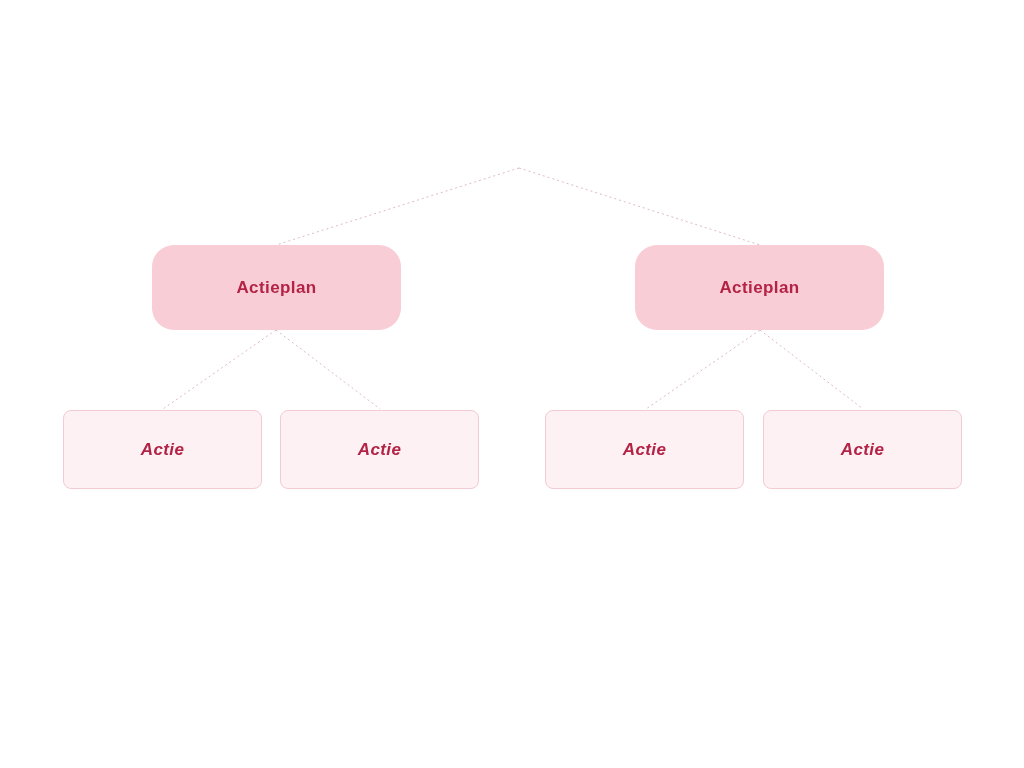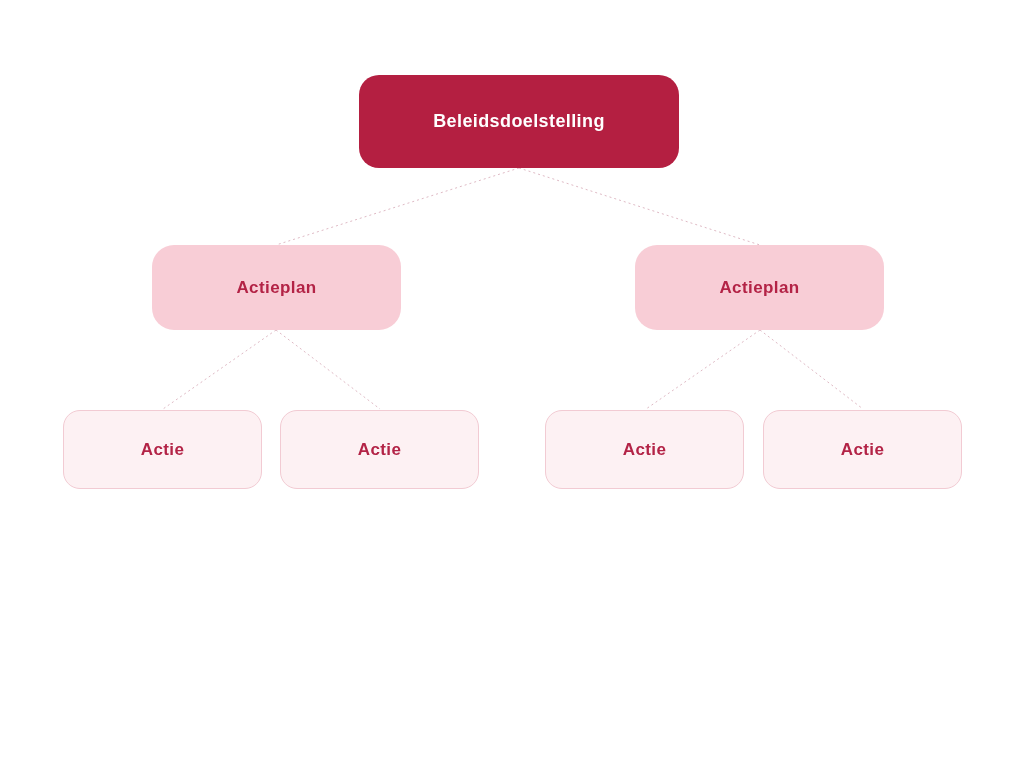--- a/index.html
+++ b/index.html
@@ -54,22 +54,23 @@
   }
   .node-plan.plan-0 { left: 152px; }
   .node-plan.plan-1 { left: 635px; }
   .node-actie {
     top: 410px;
     width: 199px;
     height: 79px;
     background: var(--actie-bg, #fdf1f3);
     color: var(--node-text, #b32346);
     border: 1px solid var(--actie-border, #f2cbd3);
-    border-radius: 17px;
+    border-radius: 8px;
     font-size: 17px;
+    font-style: italic;
   }
   .node-actie.actie-0 { left: 63px; }
   .node-actie.actie-1 { left: 280px; }
   .node-actie.actie-2 { left: 545px; }
   .node-actie.actie-3 { left: 763px; }
   .connector-line {
     stroke: var(--connector, #dfbac5);
     stroke-width: 1;
     stroke-dasharray: 2 3;
     fill: none;
@@ -82,23 +83,20 @@
 
   <svg class="connectors" viewBox="0 0 1024 768" xmlns="http://www.w3.org/2000/svg">
     <line class="connector-line" x1="519" y1="168" x2="276" y2="245"></line>
     <line class="connector-line" x1="519" y1="168" x2="760" y2="245"></line>
     <line class="connector-line" x1="276" y1="330" x2="163" y2="409"></line>
     <line class="connector-line" x1="276" y1="330" x2="380" y2="409"></line>
     <line class="connector-line" x1="760" y1="330" x2="646" y2="409"></line>
     <line class="connector-line" x1="760" y1="330" x2="863" y2="409"></line>
   </svg>
 
-  <div class="node node-root">
-    <span>Beleidsdoelstelling</span>
-  </div>
 
   <div class="node node-plan plan-0">
     <span>Actieplan</span>
   </div>
 
   <div class="node node-plan plan-1">
     <span>Actieplan</span>
   </div>
 
   <div class="node node-actie actie-0">

